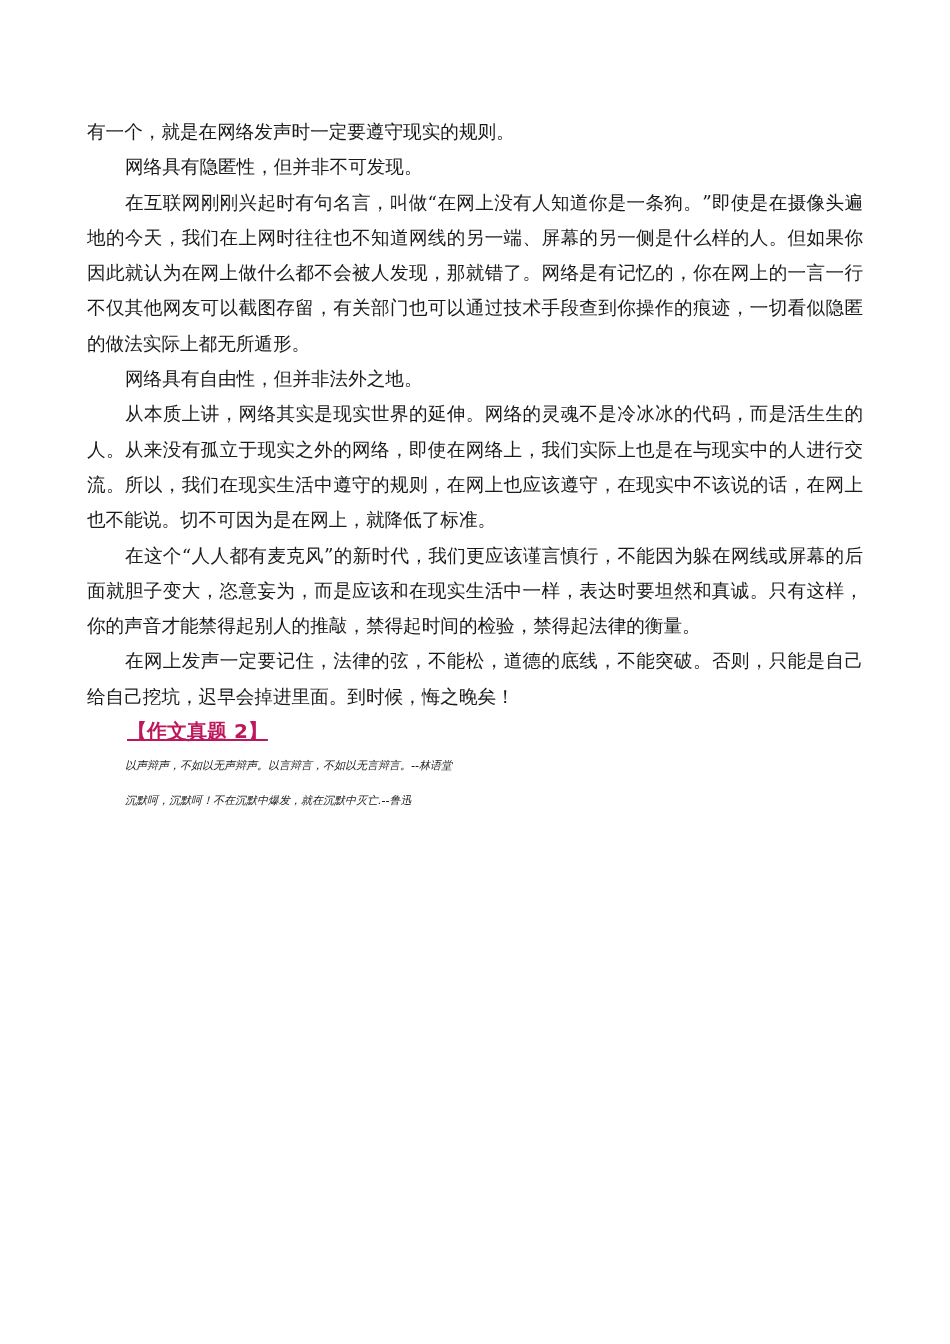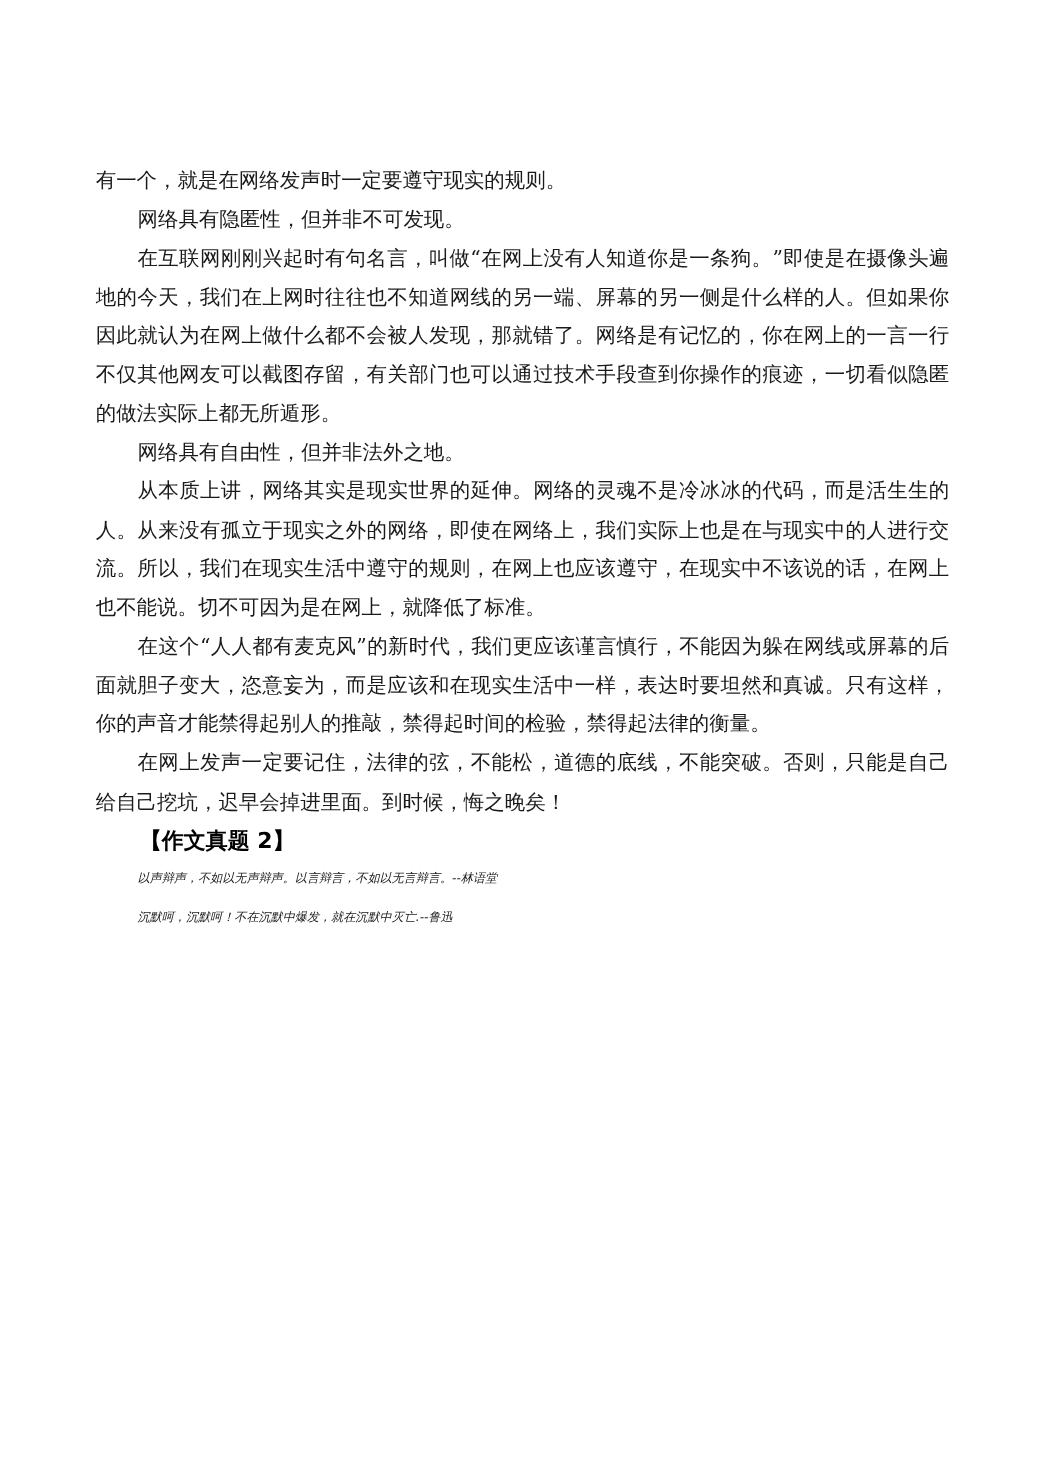--- a/index.html
+++ b/index.html
@@ -6,32 +6,32 @@
     body { width: 950px; height: 1344px; position: relative; overflow: hidden; }
     .page {
       position: absolute;
       left: 87px;
       top: 114px;
       width: 776px;
       font-family: "DejaVu Serif", "Liberation Serif", serif;
       font-size: 18.6px;
       color: #1a1a1a;
       line-height: 35.3px;
-      margin-top: 33px;
     }
     .p { margin: 0; text-align: justify; text-justify: inter-character; }
     .indent { text-indent: 38px; }
     .heading {
       margin: 0;
       padding-left: 40px;
-      color: #000000;
+      color: #be185d;
       font-family: "DejaVu Sans", "Liberation Sans", sans-serif;
       font-weight: bold;
       font-size: 20px;
       line-height: 34px;
+      text-decoration: underline;
     }
     .quote {
       margin: 0;
       padding-left: 0;
       font-family: "DejaVu Sans", "Liberation Sans", sans-serif;
       font-size: 11px;
       font-style: italic;
       line-height: 35px;
     }
   </style>

